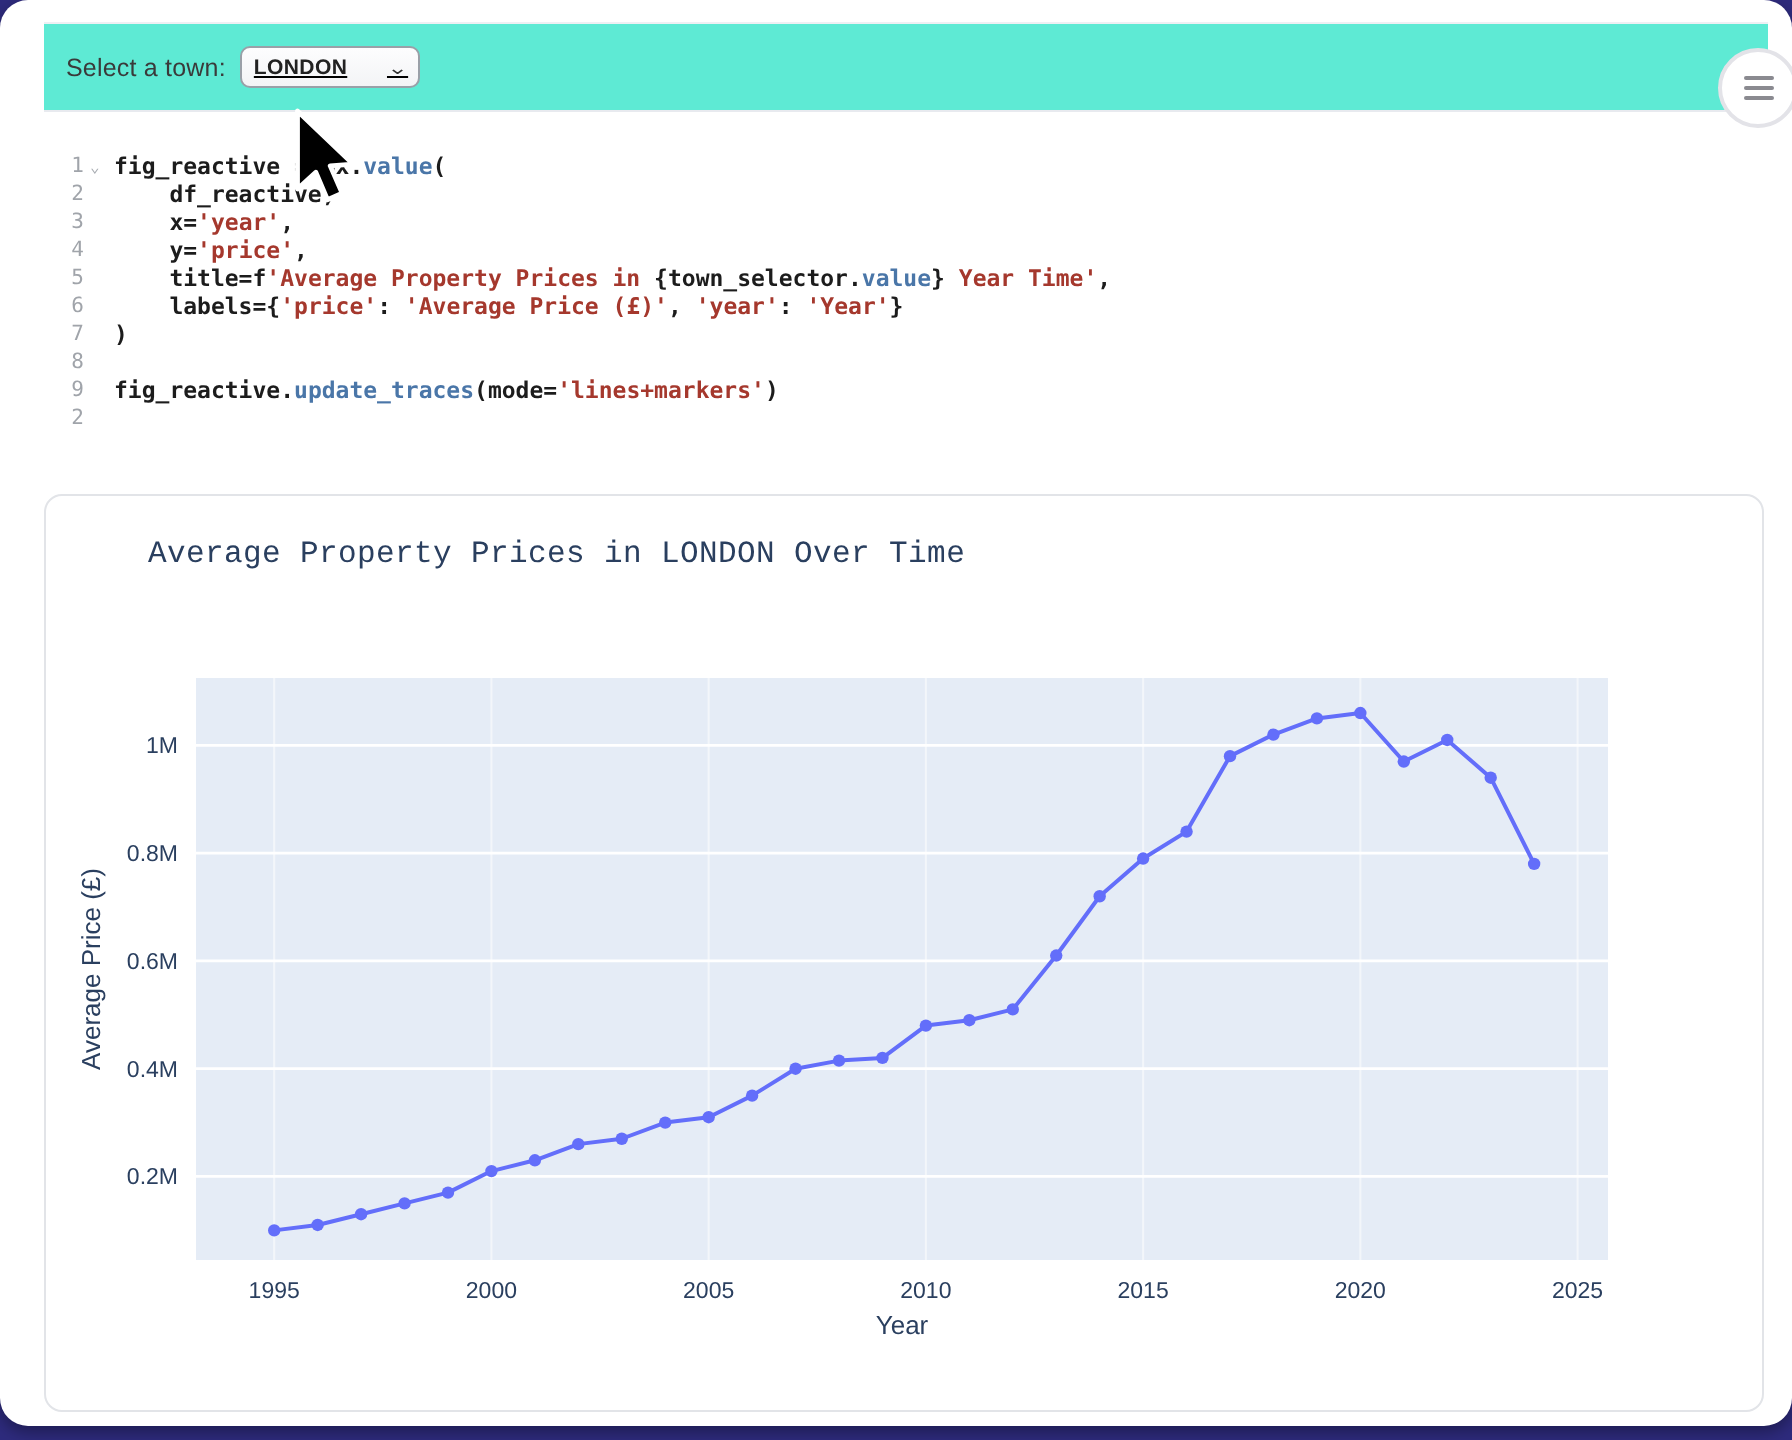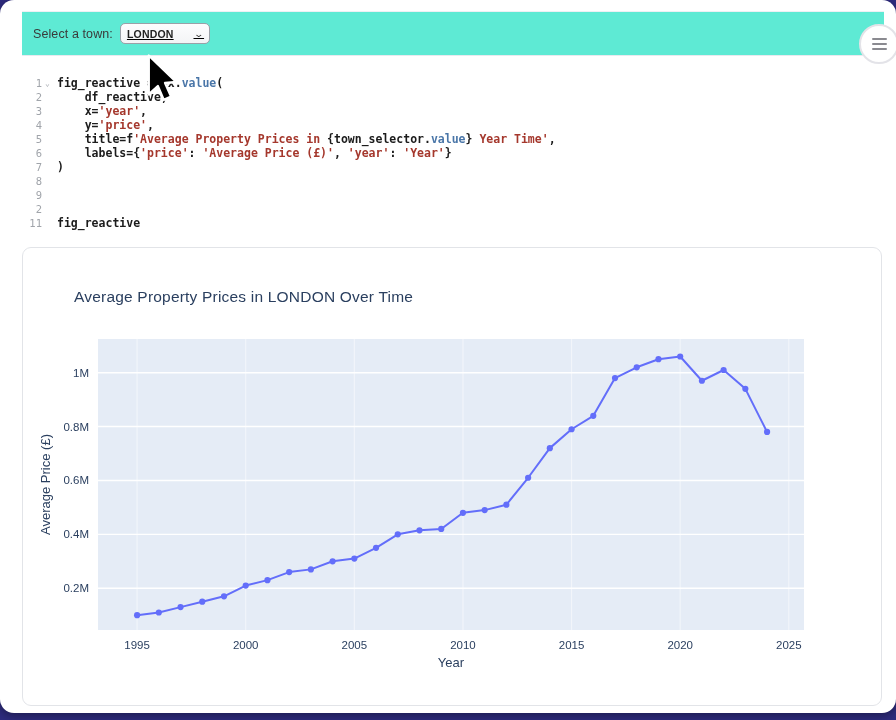--- a/index.html
+++ b/index.html
@@ -57,22 +57,22 @@
   .tok-p  { color:#1c1c1c; }
   .tok-s  { color:#a5382d; }
   .tok-fn { color:#4a76a8; }
 
   
   .output-card {
     position:absolute; left:22px; top:247px; width:860px; height:459px;
     border:1px solid #e2e4e8; border-radius:9px; background:#fff;
   }
   .chart-title {
-    position:absolute; left:51px; top:40px;
-    font-size:15.5px; color:#2a3f5f; letter-spacing:.2px;
+    position:absolute; left:51px; top:20px;
+    font-size:15.5px; color:#2a3f5f; letter-spacing:.2px;font-family:Liberation Mono, monospace;
   }
   .chart-svg { position:absolute; left:0; top:0; }
 
   
   .cursor-overlay { position:absolute; left:146px; top:54px; z-index:50; pointer-events:none; }
 </style>
 </head>
 <body>
 
 <div class="page-card">
@@ -93,23 +93,22 @@
 
   <div class="code-cell" id="code-lines">
       <div class="code-row"><span class="gutter">1<span class="fold-arrow">⌄</span></span><span class="code-text"><span class="tok-p">fig_reactive = px.</span><span class="tok-fn">value</span><span class="tok-p">(</span></span></div>
       <div class="code-row"><span class="gutter">2</span><span class="code-text"><span class="tok-p">    df_reactive,</span></span></div>
       <div class="code-row"><span class="gutter">3</span><span class="code-text"><span class="tok-p">    x=</span><span class="tok-s">'year'</span><span class="tok-p">,</span></span></div>
       <div class="code-row"><span class="gutter">4</span><span class="code-text"><span class="tok-p">    y=</span><span class="tok-s">'price'</span><span class="tok-p">,</span></span></div>
       <div class="code-row"><span class="gutter">5</span><span class="code-text"><span class="tok-p">    title=f</span><span class="tok-s">'Average Property Prices in </span><span class="tok-p">{town_selector.</span><span class="tok-fn">value</span><span class="tok-p">}</span><span class="tok-s"> Year Time'</span><span class="tok-p">,</span></span></div>
       <div class="code-row"><span class="gutter">6</span><span class="code-text"><span class="tok-p">    labels={</span><span class="tok-s">'price'</span><span class="tok-p">: </span><span class="tok-s">'Average Price (£)'</span><span class="tok-p">, </span><span class="tok-s">'year'</span><span class="tok-p">: </span><span class="tok-s">'Year'</span><span class="tok-p">}</span></span></div>
       <div class="code-row"><span class="gutter">7</span><span class="code-text"><span class="tok-p">)</span></span></div>
       <div class="code-row"><span class="gutter">8</span><span class="code-text"></span></div>
-      <div class="code-row"><span class="gutter">9</span></div>
+      <div class="code-row"><span class="gutter">9</span><span class="code-text"><span class="tok-p">fig_reactive.</span><span class="tok-fn">update_traces</span><span class="tok-p">(mode=</span><span class="tok-s">'lines+markers'</span><span class="tok-p">)</span></span></div>
       <div class="code-row"><span class="gutter">2</span></div>
-      <div class="code-row"><span class="gutter">11</span><span class="code-text"><span class="tok-p">fig_reactive</span></span></div>
     </div>
 
   <div class="output-card">
     <svg class="chart-svg" id="chart-svg" width="858" height="457">
         <rect x="75" y="91" width="706" height="291" fill="#e5ecf6"></rect>
         <line x1="114.10153846153747" y1="91" x2="114.10153846153747" y2="382" stroke="#ffffff" stroke-width="1" opacity="0.55"></line>
         <text x="114.10153846153747" y="401" text-anchor="middle" fill="#2a3f5f" font-size="11.5px" font-family="Liberation Sans, sans-serif">1995</text>
         <line x1="222.7169230769221" y1="91" x2="222.7169230769221" y2="382" stroke="#ffffff" stroke-width="1" opacity="0.55"></line>
         <text x="222.7169230769221" y="401" text-anchor="middle" fill="#2a3f5f" font-size="11.5px" font-family="Liberation Sans, sans-serif">2000</text>
         <line x1="331.3323076923067" y1="91" x2="331.3323076923067" y2="382" stroke="#ffffff" stroke-width="1" opacity="0.55"></line>

